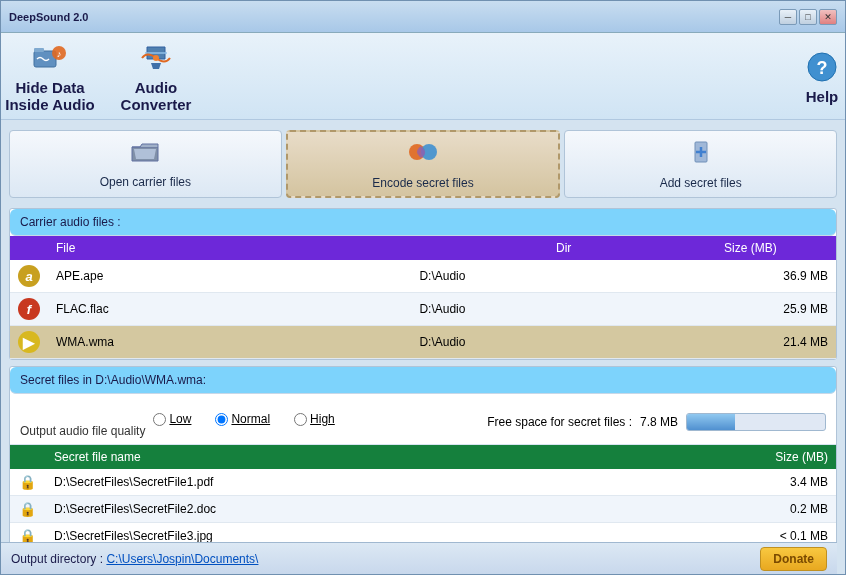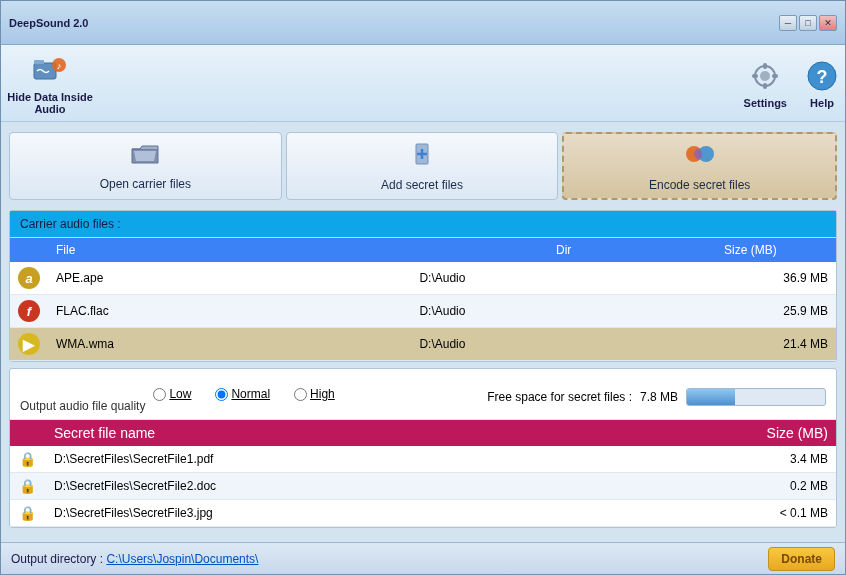--- a/index.html
+++ b/index.html
@@ -6,21 +6,21 @@
     body {
       width: 846px;
       height: 575px;
       font-family: 'Segoe UI', Tahoma, sans-serif;
       font-size: 12px;
       background: #d4e3f0;
       overflow: hidden;
     }
     .title-bar {
       background: linear-gradient(to bottom, #c8ddf0, #a8c8e8);
-      height: 44px;
+      height: 32px;
       display: flex;
       align-items: center;
       padding: 0 8px;
       border-bottom: 1px solid #8ab;
     }
     .title-bar-text {
       font-size: 11px;
       font-weight: bold;
       color: #1a1a4a;
       flex: 1;
@@ -66,21 +66,21 @@
       gap: 2px;
     }
     .toolbar-icon {
       width: 38px;
       height: 38px;
       display: flex;
       align-items: center;
       justify-content: center;
     }
     .toolbar-label {
-      font-size: 11px;
+      font-size: 15px;
       color: #1a1a4a;
       font-weight: 600;
       text-align: center;
       max-width: 90px;
     }
     .toolbar-right {
       margin-left: auto;
       display: flex;
       gap: 16px;
     }
@@ -117,31 +117,32 @@
     
     .panel {
       background: #ffffff;
       border: 1px solid #b0c4d8;
       border-radius: 3px;
     }
     .panel-header {
       padding: 6px 10px;
       font-size: 12px;
       color: #1a1a4a;
-      background: #0ea5e9;
+      background: #7dd3fc;
       border-bottom: 1px solid #c8d8e8;
+      border-radius: 6px;
     }
 
     
     .file-table {
       width: 100%;
       border-collapse: collapse;
     }
     .file-table th {
-      background: #3b82f6;
+      background: #6d28d9;
       color: white;
       padding: 5px 8px;
       text-align: left;
       font-size: 12px;
       font-weight: normal;
     }
     .file-table th.center { text-align: center; }
     .file-table td {
       padding: 5px 8px;
       border-bottom: 1px solid #e0e8f0;
@@ -219,45 +220,45 @@
       height: 100%;
       background: linear-gradient(to bottom, #90c8f0, #5090d0);
       width: 35%;
     }
 
     .secret-table {
       width: 100%;
       border-collapse: collapse;
     }
     .secret-table th {
-      background: #be185d;
+      background: #15803d;
       color: white;
       padding: 5px 8px;
       text-align: left;
-      font-size: 14px;
+      font-size: 12px;
       font-weight: normal;
     }
     .secret-table th.right { text-align: right; }
     .secret-table td {
       padding: 5px 8px;
       border-bottom: 1px solid #e0e8f0;
       font-size: 12px;
     }
     .secret-table tr:nth-child(even) td { background: #f0f5fb; }
     .lock-icon {
       color: #5070a0;
       font-size: 14px;
     }
 
     
     .footer {
       position: absolute;
       bottom: 0;
       left: 0;
-      right: 0;
+      right: 8px;
       height: 32px;
       background: linear-gradient(to bottom, #dce8f4, #c8d8ec);
       border-top: 1px solid #a0b8d0;
       display: flex;
       align-items: center;
       padding: 0 10px;
       font-size: 12px;
     }
     .footer-dir-label { color: #1a1a4a; }
     .footer-dir-link { color: #0050c0; text-decoration: underline; cursor: pointer; }
@@ -313,36 +314,35 @@
             <rect x="3" y="12" width="22" height="16" rx="2" fill="#6090c0" stroke="#4070a0" stroke-width="1"></rect>
             <rect x="3" y="9" width="10" height="4" rx="1" fill="#80aad0"></rect>
             <circle cx="28" cy="14" r="7" fill="#e06820" opacity="0.9"></circle>
             <text x="28" y="18" text-anchor="middle" fill="white" font-size="9" font-weight="bold">♪</text>
             <path d="M6 20 Q9 17 12 20 Q15 23 18 20" stroke="white" stroke-width="1.5" fill="none"></path>
           </svg>
         </div>
         <span class="toolbar-label">Hide Data Inside Audio</span>
       </div>
 
-    </div>
-    <div class="toolbar-right">
-
       <div class="toolbar-item">
         <div class="toolbar-icon">
           <svg width="38" height="38" viewBox="0 0 38 38">
-            <circle cx="19" cy="19" r="10" fill="none" stroke="#8090a8" stroke-width="2"></circle>
-            <circle cx="19" cy="19" r="5" fill="#a0b0c0"></circle>
-            <rect x="17" y="6" width="4" height="6" rx="2" fill="#8090a8"></rect>
-            <rect x="17" y="26" width="4" height="6" rx="2" fill="#8090a8"></rect>
-            <rect x="6" y="17" width="6" height="4" rx="2" fill="#8090a8"></rect>
-            <rect x="26" y="17" width="6" height="4" rx="2" fill="#8090a8"></rect>
+            <path d="M10 8 L28 8 L28 20 L10 20 Z" fill="#5080b0" stroke="#3060a0" stroke-width="1" rx="2"></path>
+            <path d="M14 24 L24 24 L22 30 L16 30 Z" fill="#4070a8"></path>
+            <path d="M8 14 L30 14" stroke="#90c0e8" stroke-width="1.5"></path>
+            <path d="M5 19 Q10 12 19 19 Q28 26 33 19" stroke="#e06820" stroke-width="2" fill="none"></path>
+            <circle cx="19" cy="19" r="3" fill="#f08030"></circle>
           </svg>
         </div>
-        <span class="toolbar-label">Settings</span>
+        <span class="toolbar-label">Audio Converter</span>
       </div>
+    </div>
+    <div class="toolbar-right">
+
 
       <div class="toolbar-item">
         <div class="toolbar-icon">
           <svg width="38" height="38" viewBox="0 0 38 38">
             <circle cx="19" cy="19" r="14" fill="#4090d0" stroke="#2070b0" stroke-width="1"></circle>
             <text x="19" y="26" text-anchor="middle" fill="white" font-size="18" font-weight="bold">?</text>
           </svg>
         </div>
         <span class="toolbar-label">Help</span>
       </div>
@@ -355,40 +355,40 @@
       <button class="action-btn">
         <span class="btn-icon">
           <svg width="30" height="26" viewBox="0 0 30 26">
             <path d="M2 8 L2 22 L28 22 L28 8 Z" fill="#8090a8" stroke="#6070a0" stroke-width="1"></path>
             <path d="M2 8 L10 8 L12 5 L28 5 L28 8" fill="#a0b0c8" stroke="#6070a0" stroke-width="1"></path>
             <path d="M4 10 L26 10 L24 20 L6 20 Z" fill="#b0c0d8"></path>
           </svg>
         </span>
         <span>Open carrier files</span>
       </button>
+      <button class="action-btn active">
+        <span class="btn-icon">
+          <svg width="32" height="28" viewBox="0 0 32 28">
+            <circle cx="10" cy="14" r="8" fill="#e06820" opacity="0.9"></circle>
+            <circle cx="22" cy="14" r="8" fill="#4090d0" opacity="0.9"></circle>
+            <path d="M14 8 Q18 12 18 14 Q18 18 14 20 Q10 16 10 14 Q10 11 14 8" fill="#9060b0" opacity="0.8"></path>
+          </svg>
+        </span>
+        <span>Encode secret files</span>
+      </button>
       <button class="action-btn">
         <span class="btn-icon">
           <svg width="28" height="28" viewBox="0 0 28 28">
             <rect x="8" y="4" width="12" height="20" rx="1" fill="#a0b8d8" stroke="#7090b8" stroke-width="1"></rect>
             <line x1="14" y1="9" x2="14" y2="19" stroke="#4080d0" stroke-width="2.5"></line>
             <line x1="9" y1="14" x2="19" y2="14" stroke="#4080d0" stroke-width="2.5"></line>
           </svg>
         </span>
         <span>Add secret files</span>
       </button>
-      <button class="action-btn active">
-        <span class="btn-icon">
-          <svg width="32" height="28" viewBox="0 0 32 28">
-            <circle cx="10" cy="14" r="8" fill="#e06820" opacity="0.9"></circle>
-            <circle cx="22" cy="14" r="8" fill="#4090d0" opacity="0.9"></circle>
-            <path d="M14 8 Q18 12 18 14 Q18 18 14 20 Q10 16 10 14 Q10 11 14 8" fill="#9060b0" opacity="0.8"></path>
-          </svg>
-        </span>
-        <span>Encode secret files</span>
-      </button>
     </div>
 
     <div class="panel">
       <div class="panel-header">Carrier audio files :</div>
       <table class="file-table">
         <thead>
           <tr>
             <th class="icon-col"></th>
             <th>File</th>
             <th class="center">Dir</th>
@@ -412,20 +412,21 @@
             <td class="icon-col"><span class="file-icon-w">▶</span></td>
             <td>WMA.wma</td>
             <td class="center">D:\Audio</td>
             <td class="size-col">21.4 MB</td>
           </tr>
         </tbody>
       </table>
     </div>
 
     <div class="panel">
+      <div class="panel-header">Secret files in D:\Audio\WMA.wma:</div>
       <div class="quality-row">
         <span class="quality-label">Output audio file quality</span>
         <div class="radio-group">
           <label class="radio-item">
             <input type="radio" name="quality" value="Low" style="">
             <span>Low</span>
           </label>
           <label class="radio-item">
             <input type="radio" name="quality" value="Normal" checked="" style="">
             <span>Normal</span>

